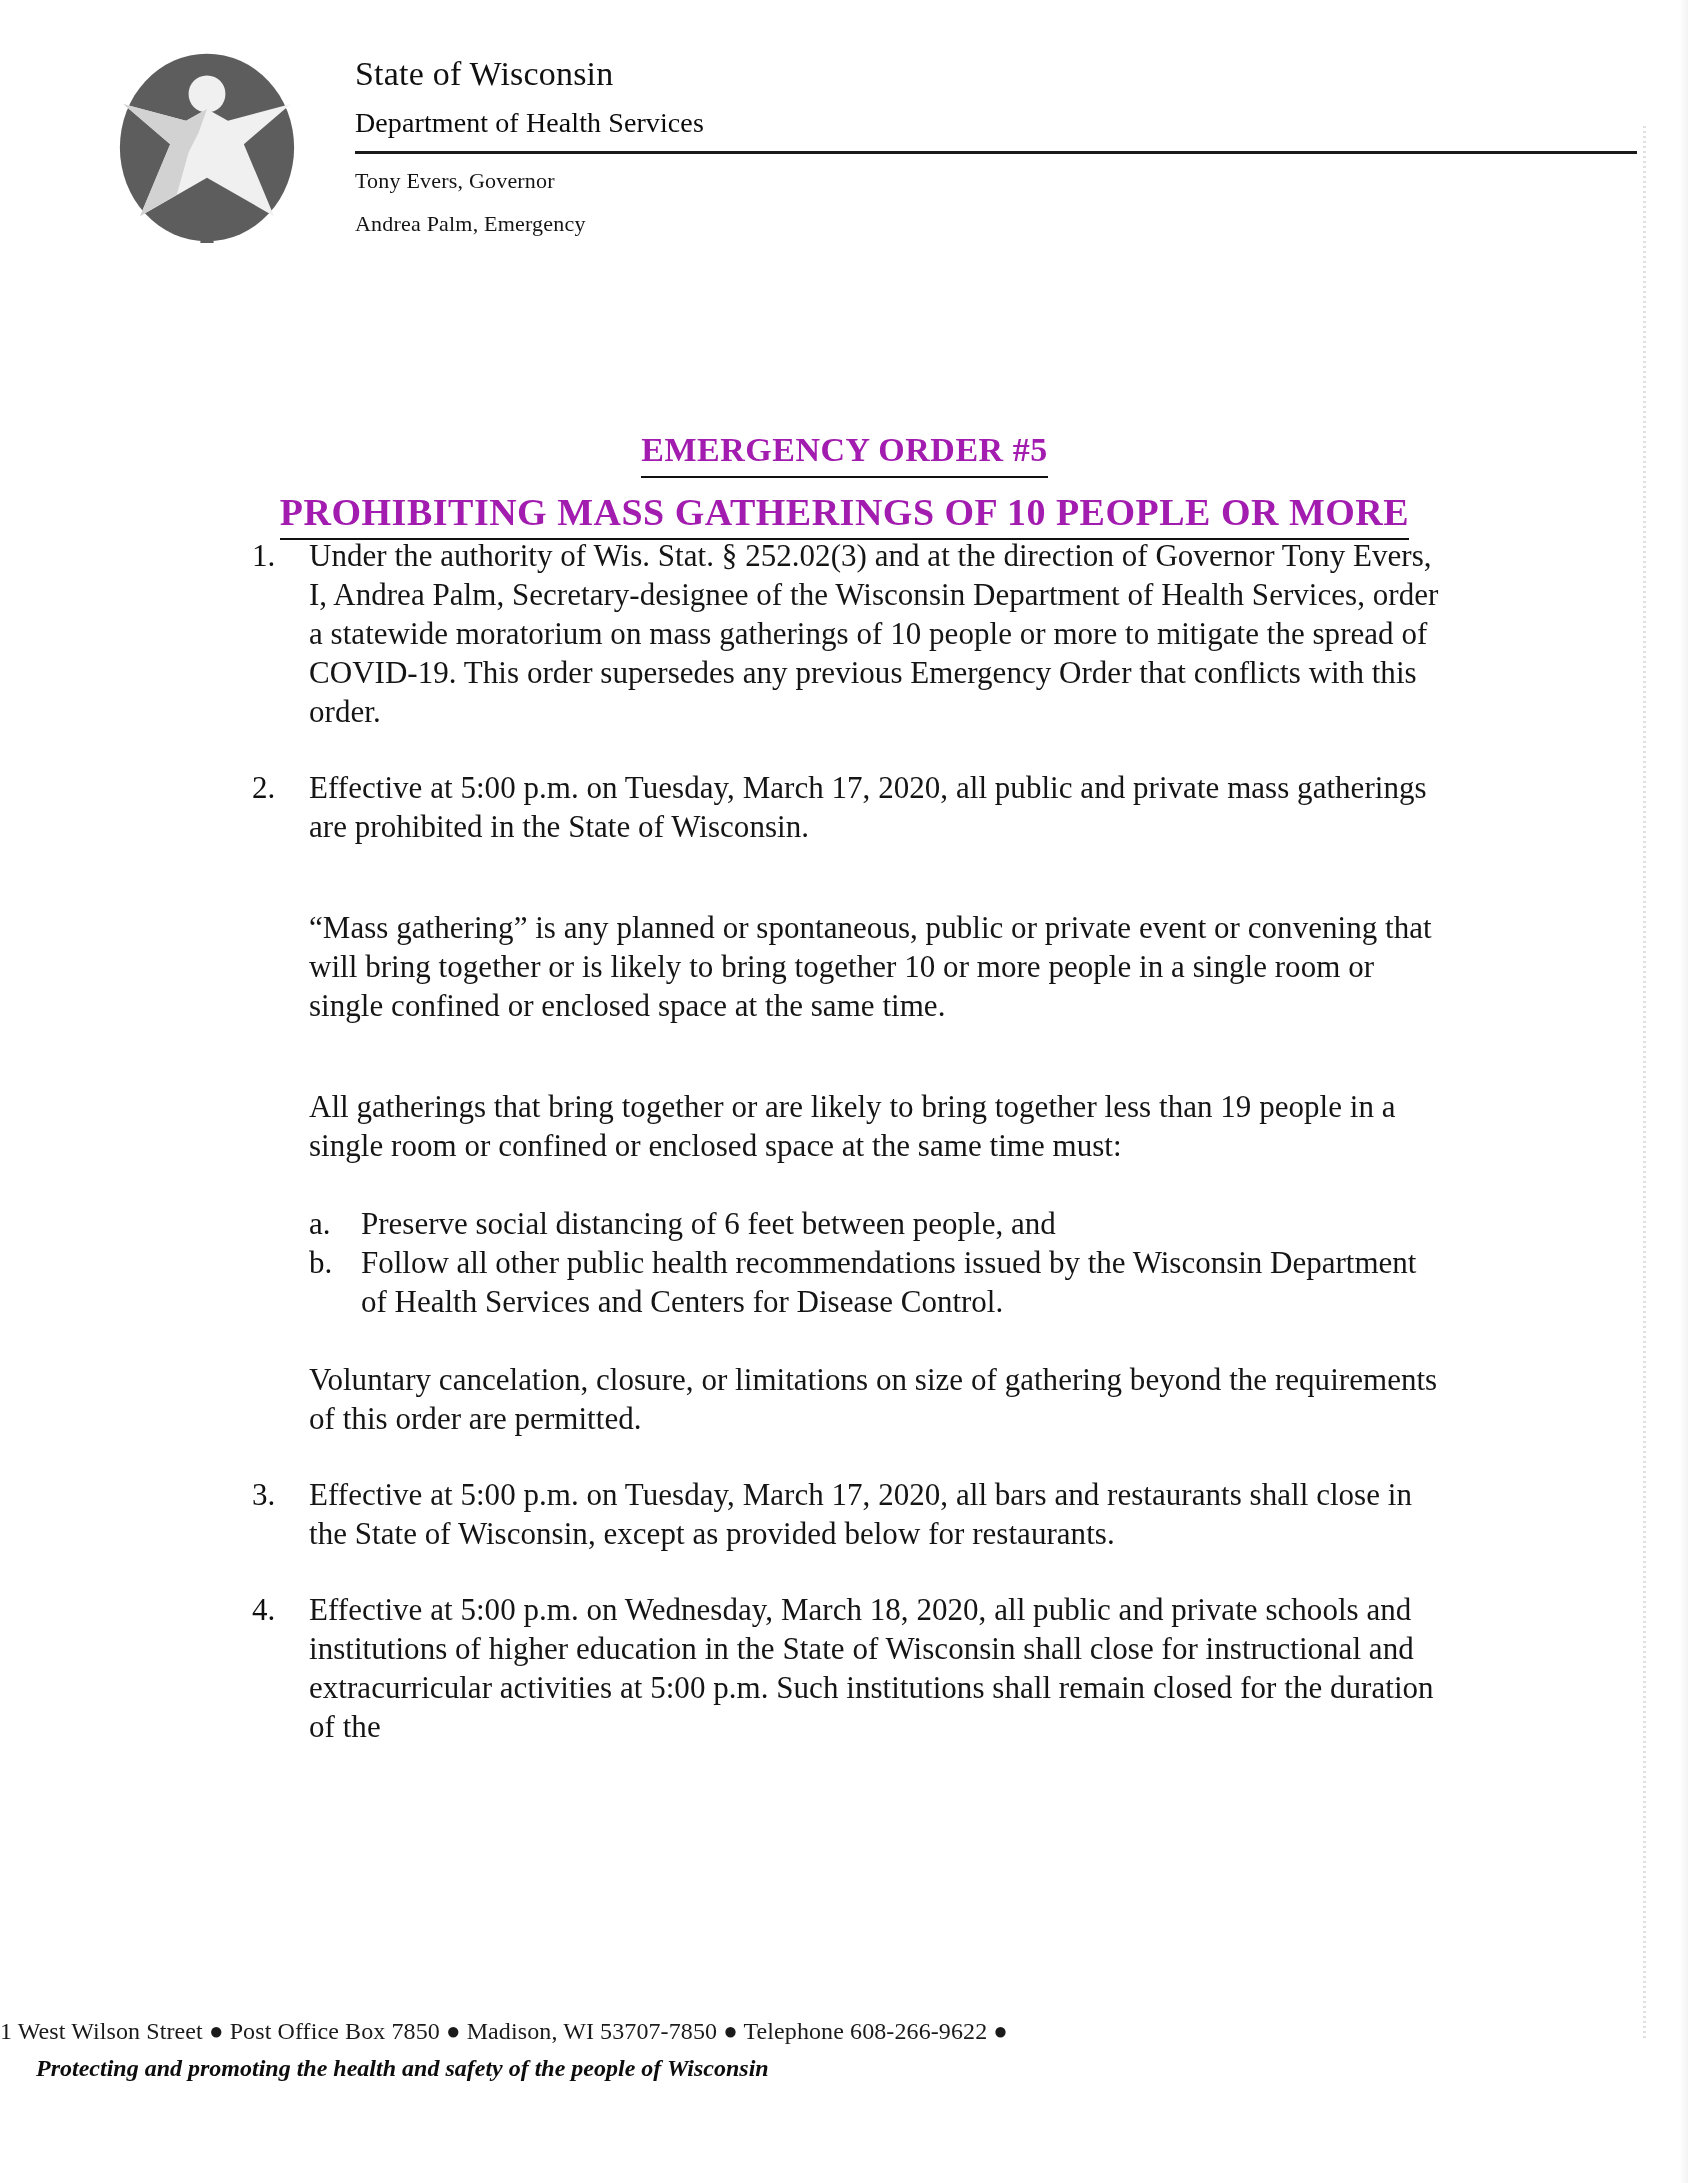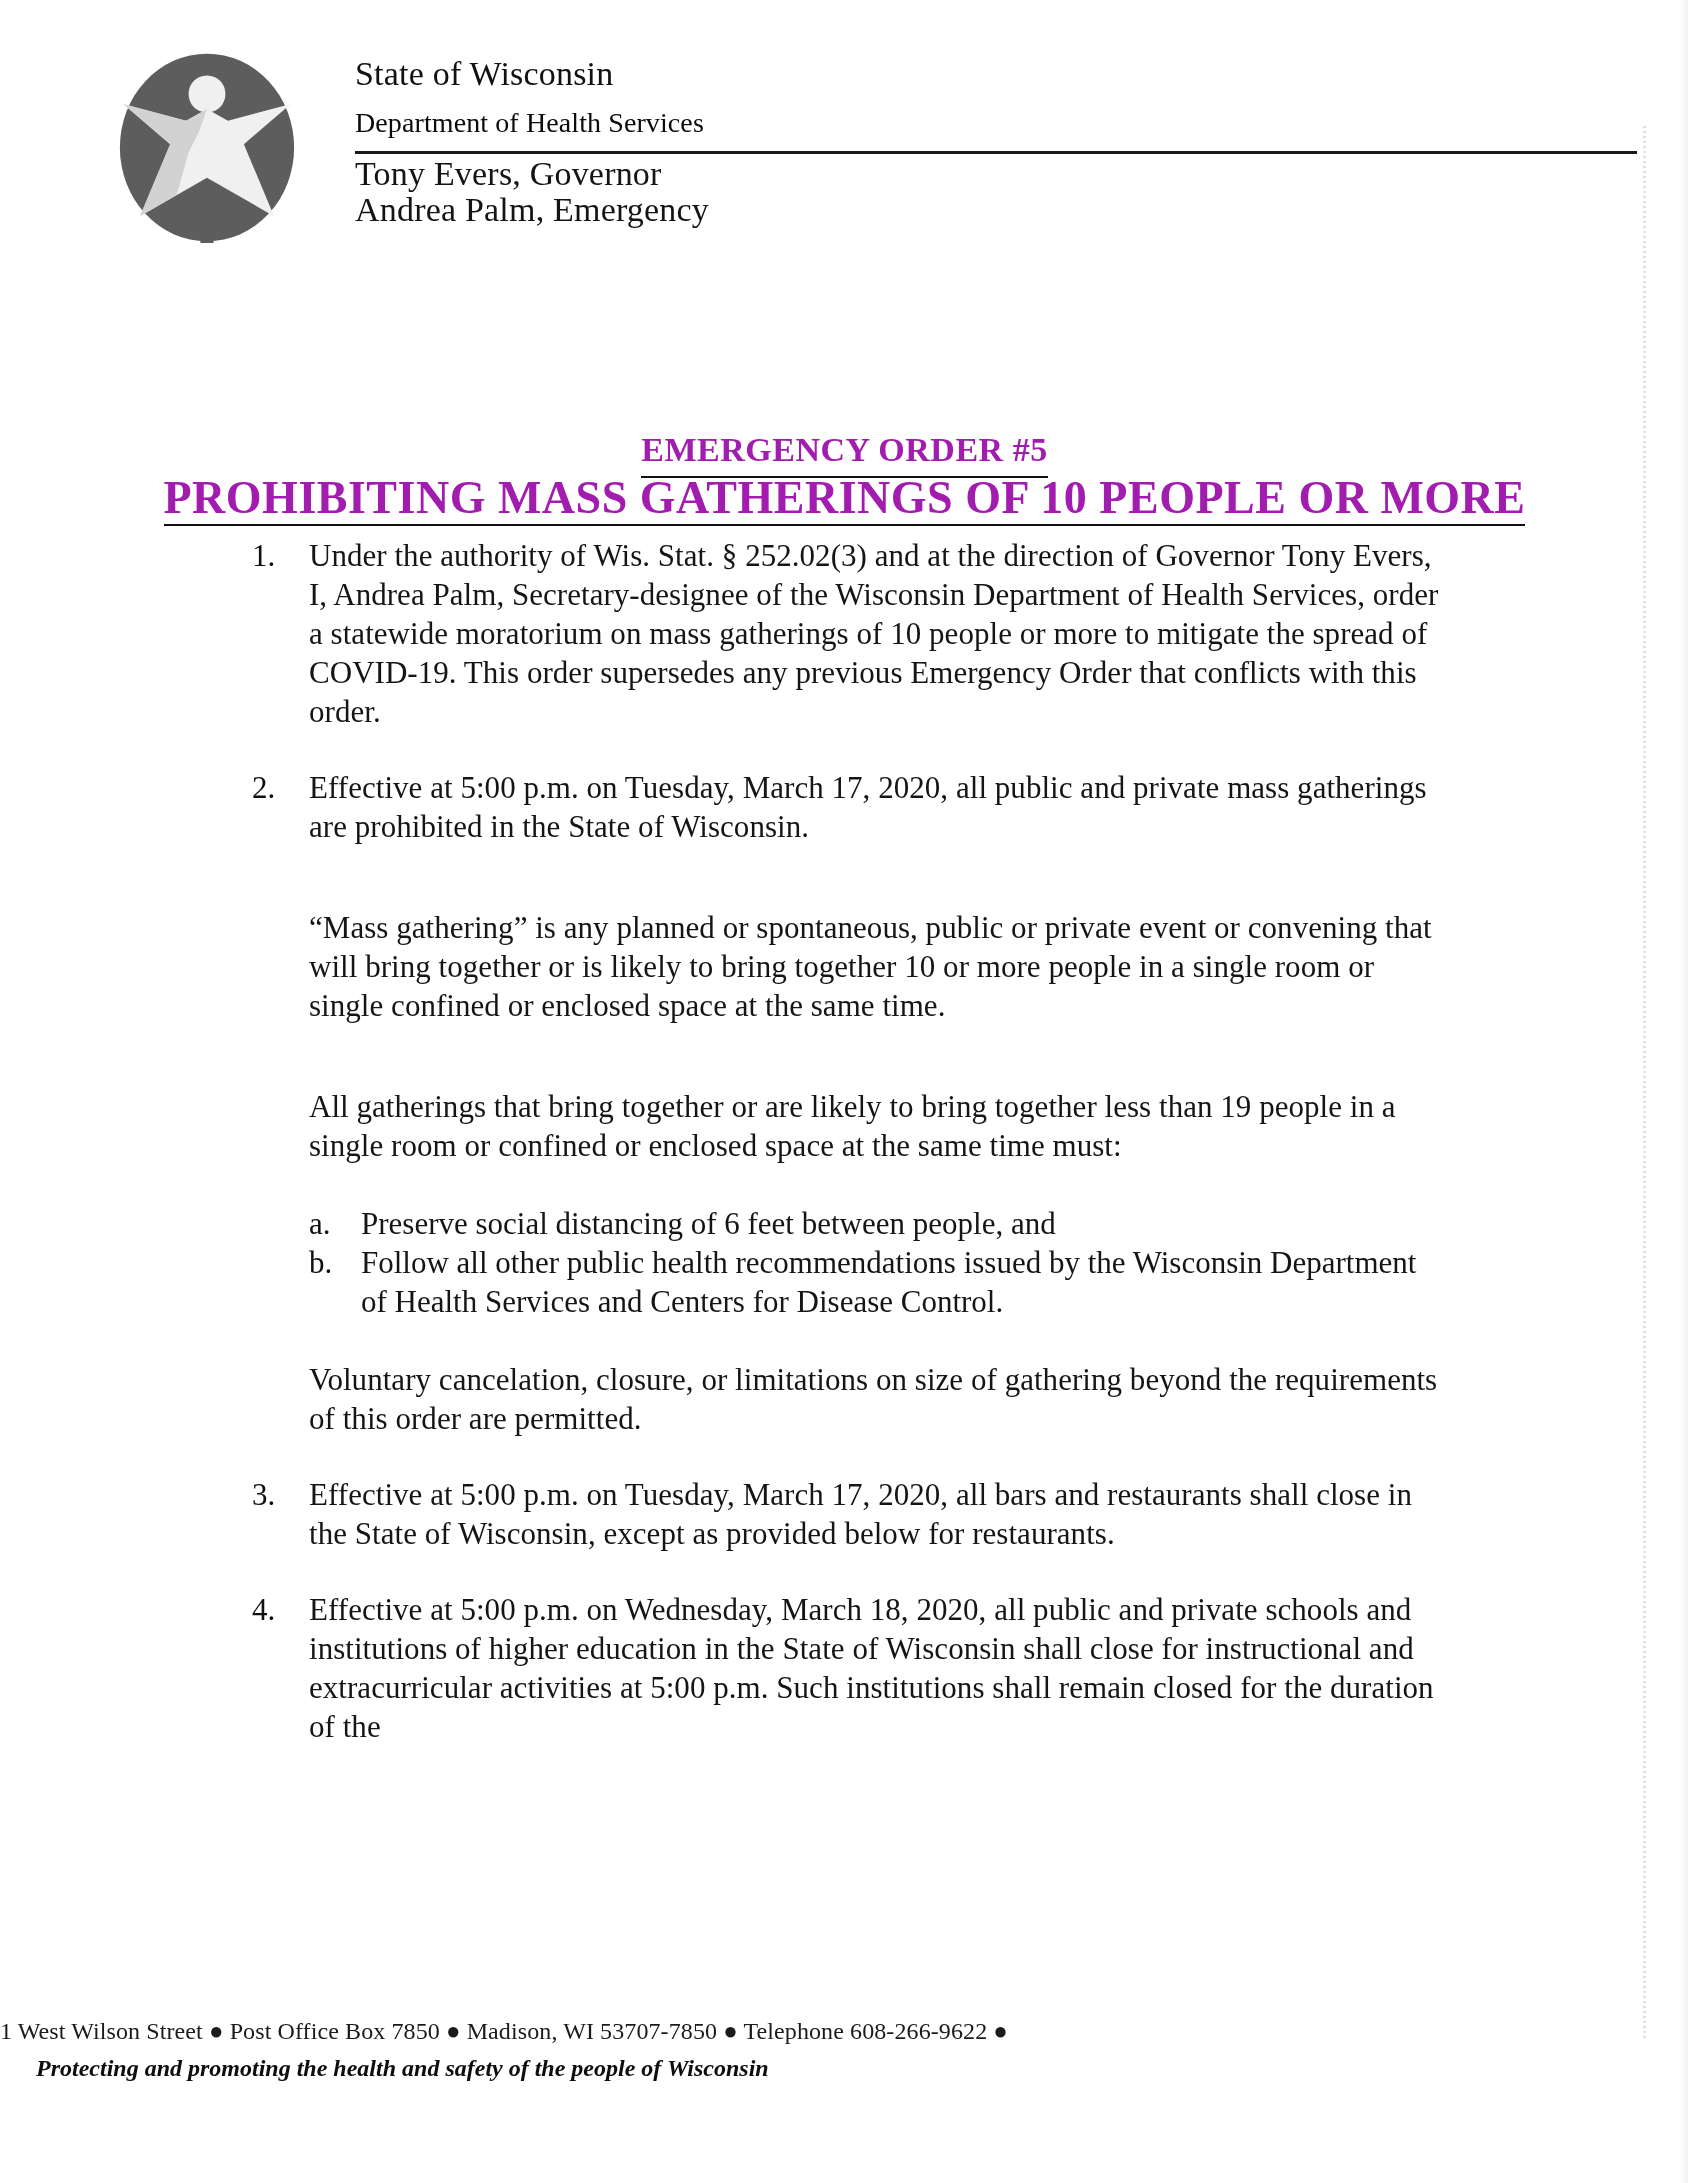--- a/index.html
+++ b/index.html
@@ -82,45 +82,45 @@
     color: #0b0b0b;
     margin-top: 1.7px;
   }
   .lh-rule {
     margin-top: 3.4px;
     width: 1282px;
     height: 2.5px;
     background: #1a1a1a;
   }
   .lh-sub {
-    font-size: 34px;
+    font-size: 22px;
     line-height: 33px;
     color: #141414;
-    margin-top: 3px;
+    margin-top: 10px;
     letter-spacing: 0.2px;
   }
 
   
   .title-block {
     position: absolute;
     top: 430px;
     left: 0;
     width: 1689px;
     text-align: center;
   }
   .title-line {
     display: inline-block;
     font-weight: bold;
     letter-spacing: 0.5px;
     color: #a21caf;
     border-bottom: 2.5px solid #101010;
     padding-bottom: 6px;
   }
   .title-1 { font-size: 34px; line-height: 40px; }
-  .title-2 { font-size: 46px; line-height: 40px; margin-top: 0; }
+  .title-2 { font-size: 38px; line-height: 40px; margin-top: 14px; }
 
   
   .body-wrap {
     position: absolute;
     top: 536px;
     left: 0;
     width: 1689px;
   }
 
   ol.main-list {

